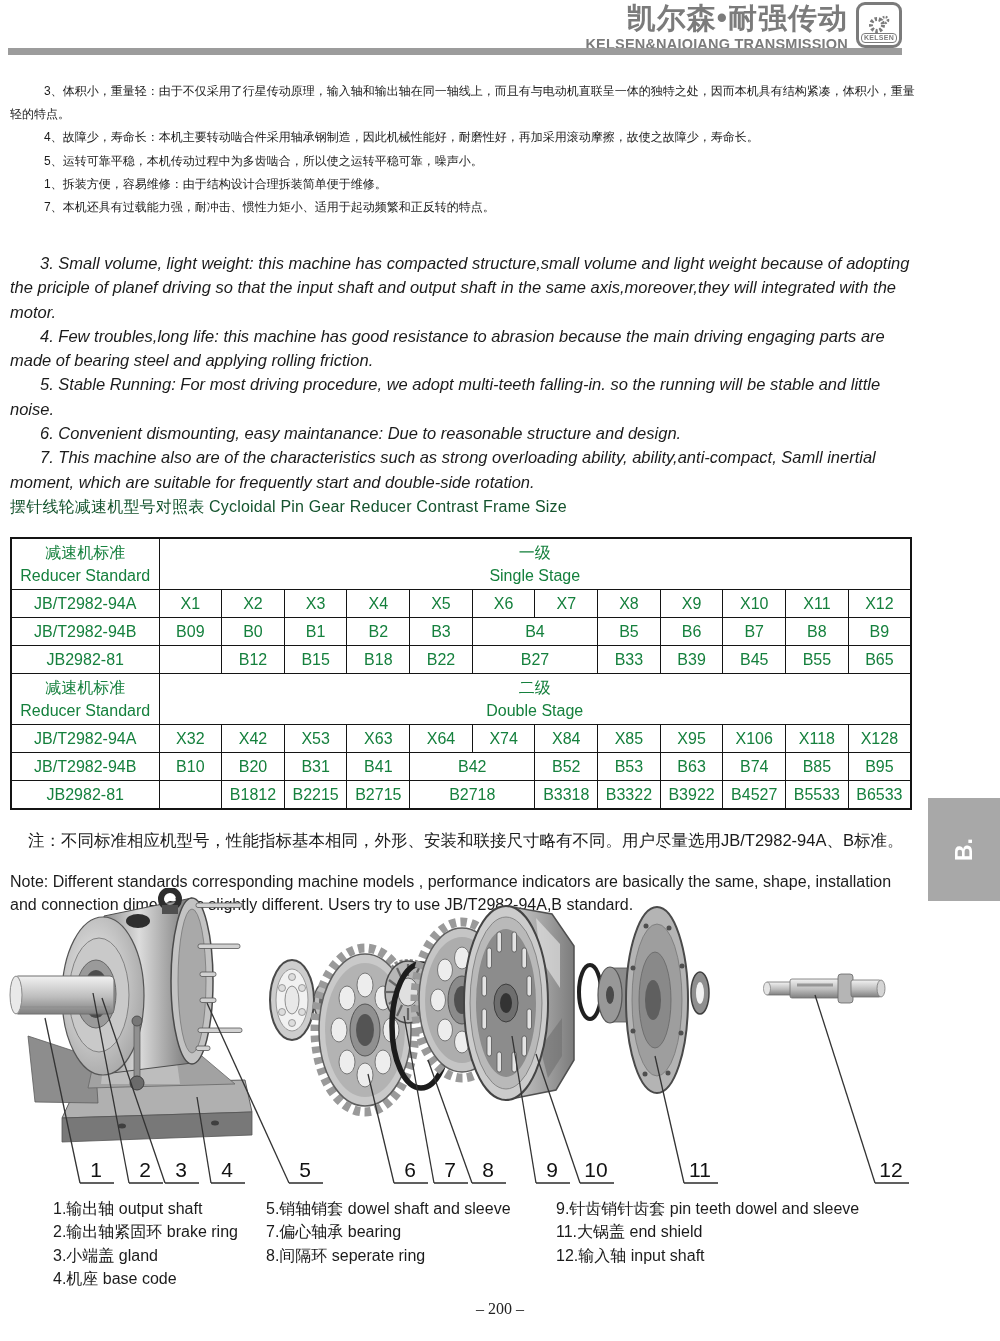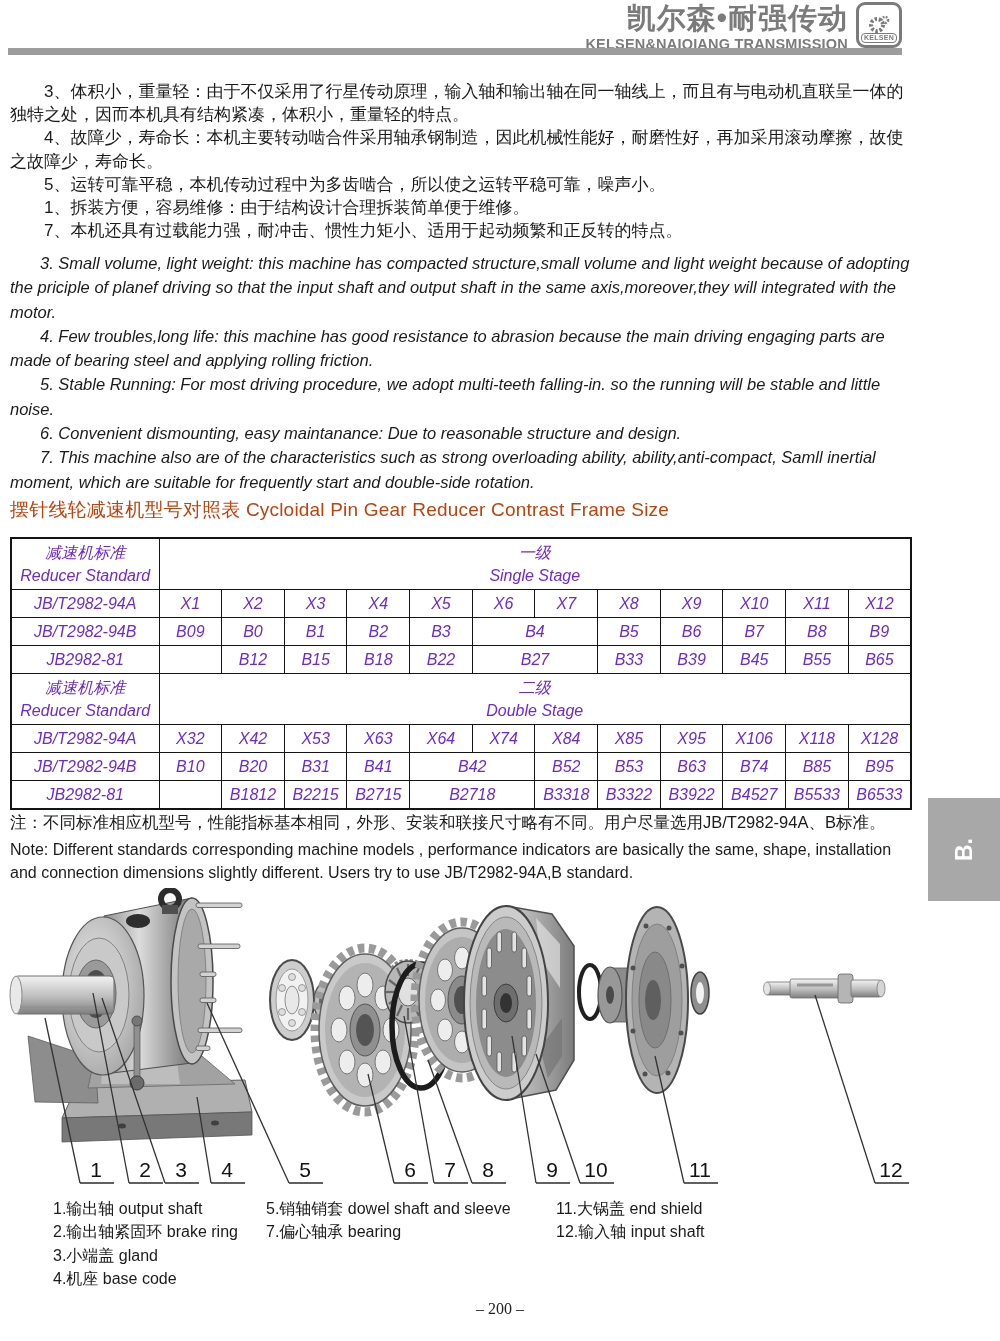--- a/index.html
+++ b/index.html
@@ -16,37 +16,37 @@
   .logo-word{font-size:7px;font-weight:bold;color:#7b7b7b;border:1.5px solid #7b7b7b;border-radius:4px;
         padding:0 2px;line-height:8px;letter-spacing:.3px;}
   .header-bar{position:absolute;left:8px;top:48px;width:894px;height:7px;background:#9c9c9c;}
 
   
   .side-tab{position:absolute;left:928px;top:798px;width:72px;height:103px;background:#a8a8a8;
         display:flex;align-items:center;justify-content:center;}
   .side-tab span{transform:rotate(-90deg);color:#fff;font-size:23px;font-weight:bold;}
 
   
-  .features-cn{position:absolute;left:10px;top:80px;width:908px;font-size:17px;line-height:23.2px;}
+  .features-cn{position:absolute;left:10px;top:80px;width:908px;font-size:12px;line-height:23.2px;}
   .features-cn p{margin:0;text-indent:34px;}
   .features-en{position:absolute;left:10px;top:251px;width:918px;font-size:16.5px;line-height:24.3px;}
   .features-en p{margin:0;text-indent:30px;font-style:italic;}
 
   
-  .table-title{position:absolute;left:10px;top:497px;margin:0;font-size:19px;font-weight:500;color:#c2410c;letter-spacing:.2px;}
+  .table-title{position:absolute;left:10px;top:497px;margin:0;font-size:16px;font-weight:500;color:#14532d;letter-spacing:.2px;}
   .contrast-table{position:absolute;left:10px;top:537px;width:902px;border-collapse:collapse;
-        table-layout:fixed;font-size:16px;color:#6d28d9;border:2.5px solid #141414;font-style:italic;}
+        table-layout:fixed;font-size:16px;color:#15803d;border:2.5px solid #141414;}
   .contrast-table col.c0{width:148px;}
   .contrast-table td{border:1.6px solid #141414;text-align:center;vertical-align:middle;
         padding:0;height:27px;overflow:hidden;}
   .contrast-table tr.ghead td{height:50px;line-height:23px;}
 
   
   .note{position:absolute;left:10px;top:810px;width:912px;}
-  .note-cn{margin:0;font-size:16.5px;line-height:24px;}
+  .note-cn{margin:18px;font-size:16.5px;line-height:24px;}
   .note-en{margin:4px 0 0;font-size:16px;line-height:23px;}
 
   
   .illustration{position:absolute;left:0;top:888px;width:1000px;height:310px;}
 
   
   .parts-captions{position:absolute;left:0;top:1197px;width:1000px;font-size:16px;}
   .parts-captions ul{position:absolute;top:0;margin:0;padding:0;list-style:none;line-height:23.4px;white-space:nowrap;}
   .parts-captions ul.col0{left:53px;}
   .parts-captions ul.col1{left:266px;}
@@ -441,21 +441,23 @@
   <div class="parts-captions">
     <ul class="col0">
         <li>1.输出轴 output shaft</li>
         <li>2.输出轴紧固环 brake ring</li>
         <li>3.小端盖 gland</li>
         <li>4.机座 base code</li>
       </ul>
     <ul class="col1">
         <li>5.销轴销套 dowel shaft and sleeve</li>
         <li>7.偏心轴承 bearing</li>
+        <li>8.间隔环 seperate ring</li>
       </ul>
     <ul class="col2">
+        <li>9.针齿销针齿套 pin teeth dowel and sleeve</li>
         <li>11.大锅盖 end shield</li>
         <li>12.输入轴 input shaft</li>
       </ul>
   </div>
 
   <footer class="page-number">– 200 –</footer>
 </div>
 
 </body></html>

